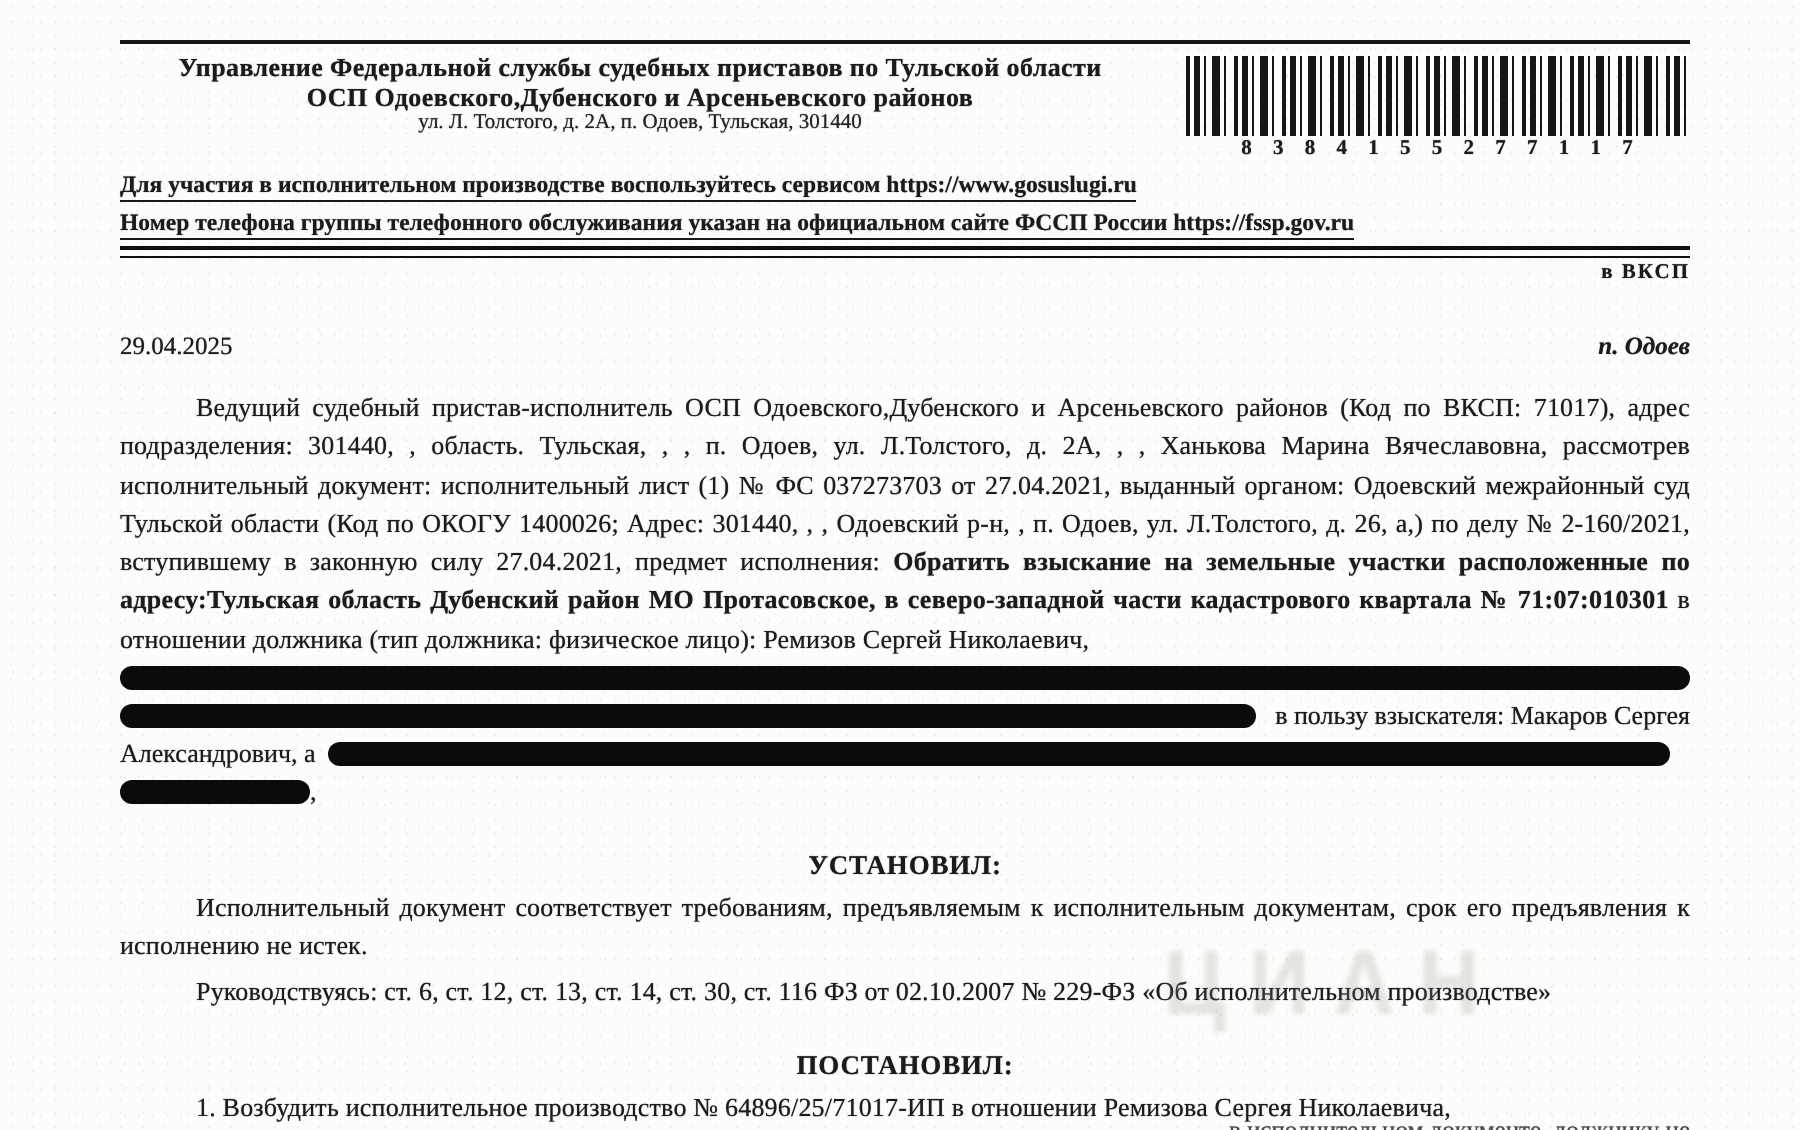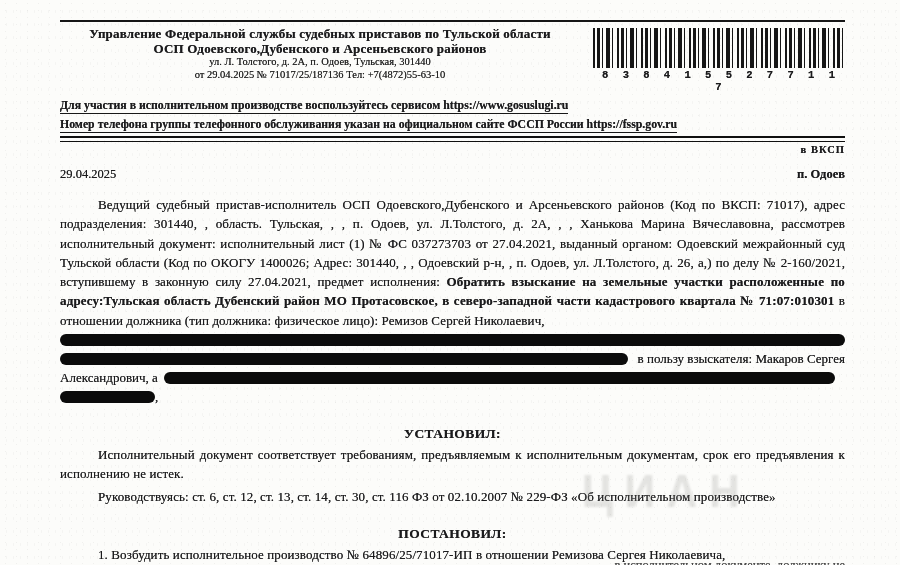--- a/index.html
+++ b/index.html
@@ -31,34 +31,34 @@
   .barcode{
     height:40px; width:252px;
     background:repeating-linear-gradient(90deg,
       #161616 0px 2px, transparent 2px 4px,
       #161616 4px 7px, transparent 7px 9px,
       #161616 9px 10px, transparent 10px 13px,
       #161616 13px 17px, transparent 17px 19px,
       #161616 19px 20px, transparent 20px 24px);
   }
   .barcode-digits{
-    font-family:Liberation Mono, monospace;
+    font-family:Liberation Serif, serif;
     font-weight:bold; font-size:10.5px; letter-spacing:1px;
     word-spacing:6px; text-align:center; margin-top:1px;
   }
 
   .notice{ margin-top:6px; font-weight:bold; font-size:11.8px; line-height:13px; }
   .notice > span{ display:inline-block; border-bottom:1.5px solid #181818; padding-bottom:1px; }
   .heavy-rule{ margin-top:3px; height:3px; border-top:2.5px solid #101010; border-bottom:1.2px solid #101010; }
   .case-mark{ text-align:right; font-weight:bold; font-size:10.5px; margin-top:2px; letter-spacing:1px; }
 
   .doc-title{ text-align:center; font-weight:bold; font-size:13px; margin-top:9px; letter-spacing:0.2px; }
 
-  .date-row{ display:flex; justify-content:space-between; margin-top:12px; font-size:12.5px; }
-  .place{ font-weight:bold; }
+  .date-row{ display:flex; justify-content:space-between; margin-top:24px; font-size:12.5px; }
+  .place{ font-weight:bold;font-style:italic; }
 
   .para{
     margin-top:13px; font-size:13px; line-height:19.3px;
     text-align:justify; text-indent:38px; letter-spacing:0.1px;
   }
   .para.tight{ margin-top:3px; }
   .para b{ letter-spacing:0.15px; }
 
   .rline{ display:flex; align-items:center; height:19px; font-size:13px; }
   .bar{ background:#0b0b0b; height:12px; border-radius:6px; display:inline-block; }
@@ -92,21 +92,20 @@
 <div class="page ink">
   <div class="content">
 
     <div class="top-rule"></div>
 
     <div class="header-row">
       <div class="org-block">
         <div class="org-line">Управление Федеральной службы судебных приставов по Тульской области</div>
         <div class="org-line">ОСП Одоевского,Дубенского и Арсеньевского районов</div>
         <div class="org-small">ул. Л. Толстого, д. 2А, п. Одоев, Тульская, 301440</div>
-        <div class="org-small">от 29.04.2025 № 71017/25/187136 Тел: +7(4872)55-63-10</div>
       </div>
       <div class="barcode-block">
         <div class="barcode"></div>
         <div class="barcode-digits">8 3 8 4 1 5 5 2 7 7 1 1 7</div>
       </div>
     </div>
 
     <div class="notice">
       <span>Для участия в исполнительном производстве воспользуйтесь сервисом https://www.gosuslugi.ru</span>
     </div>

